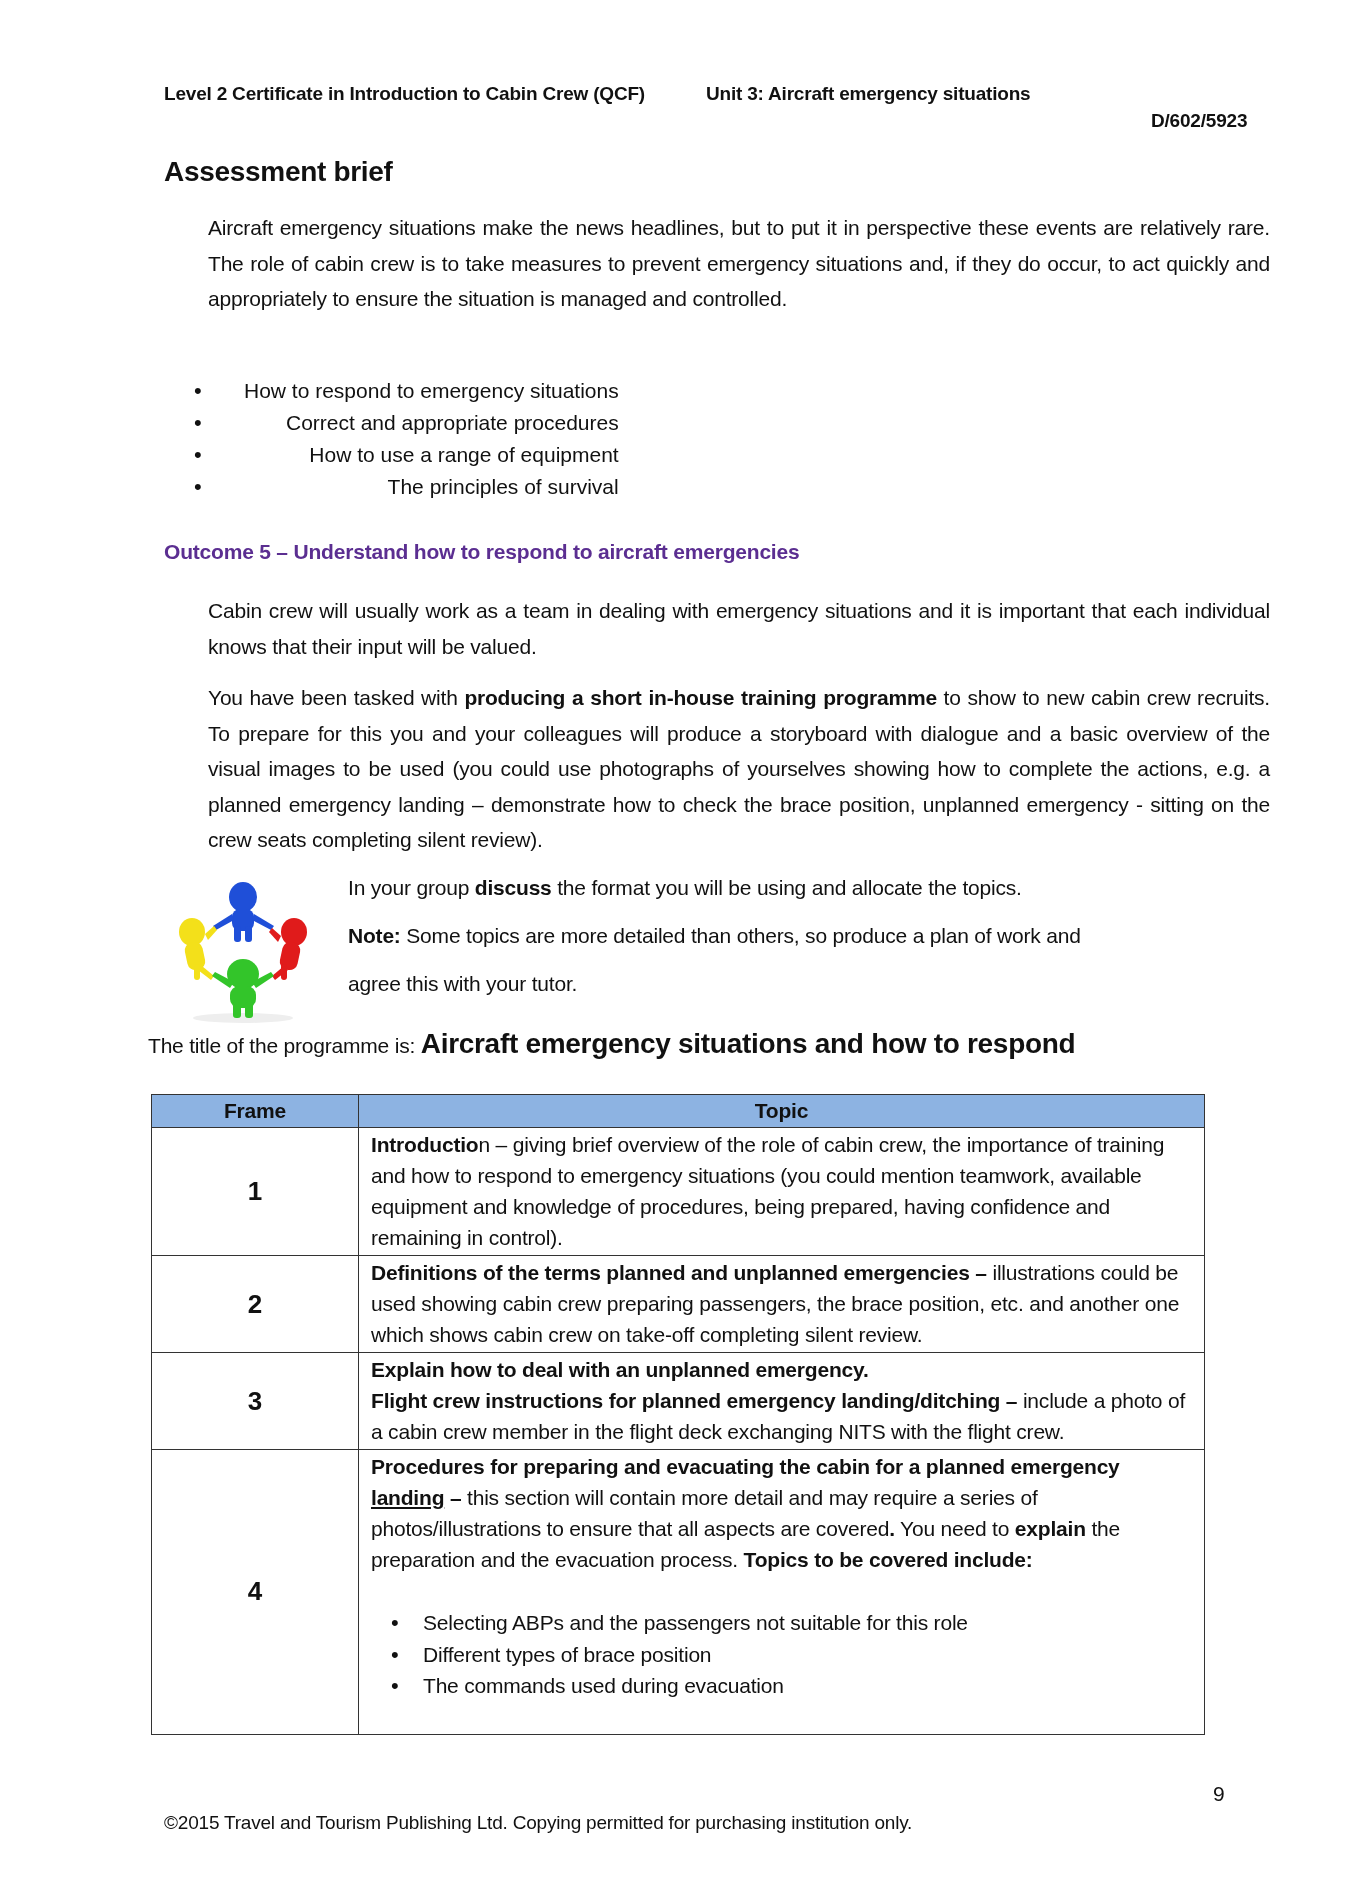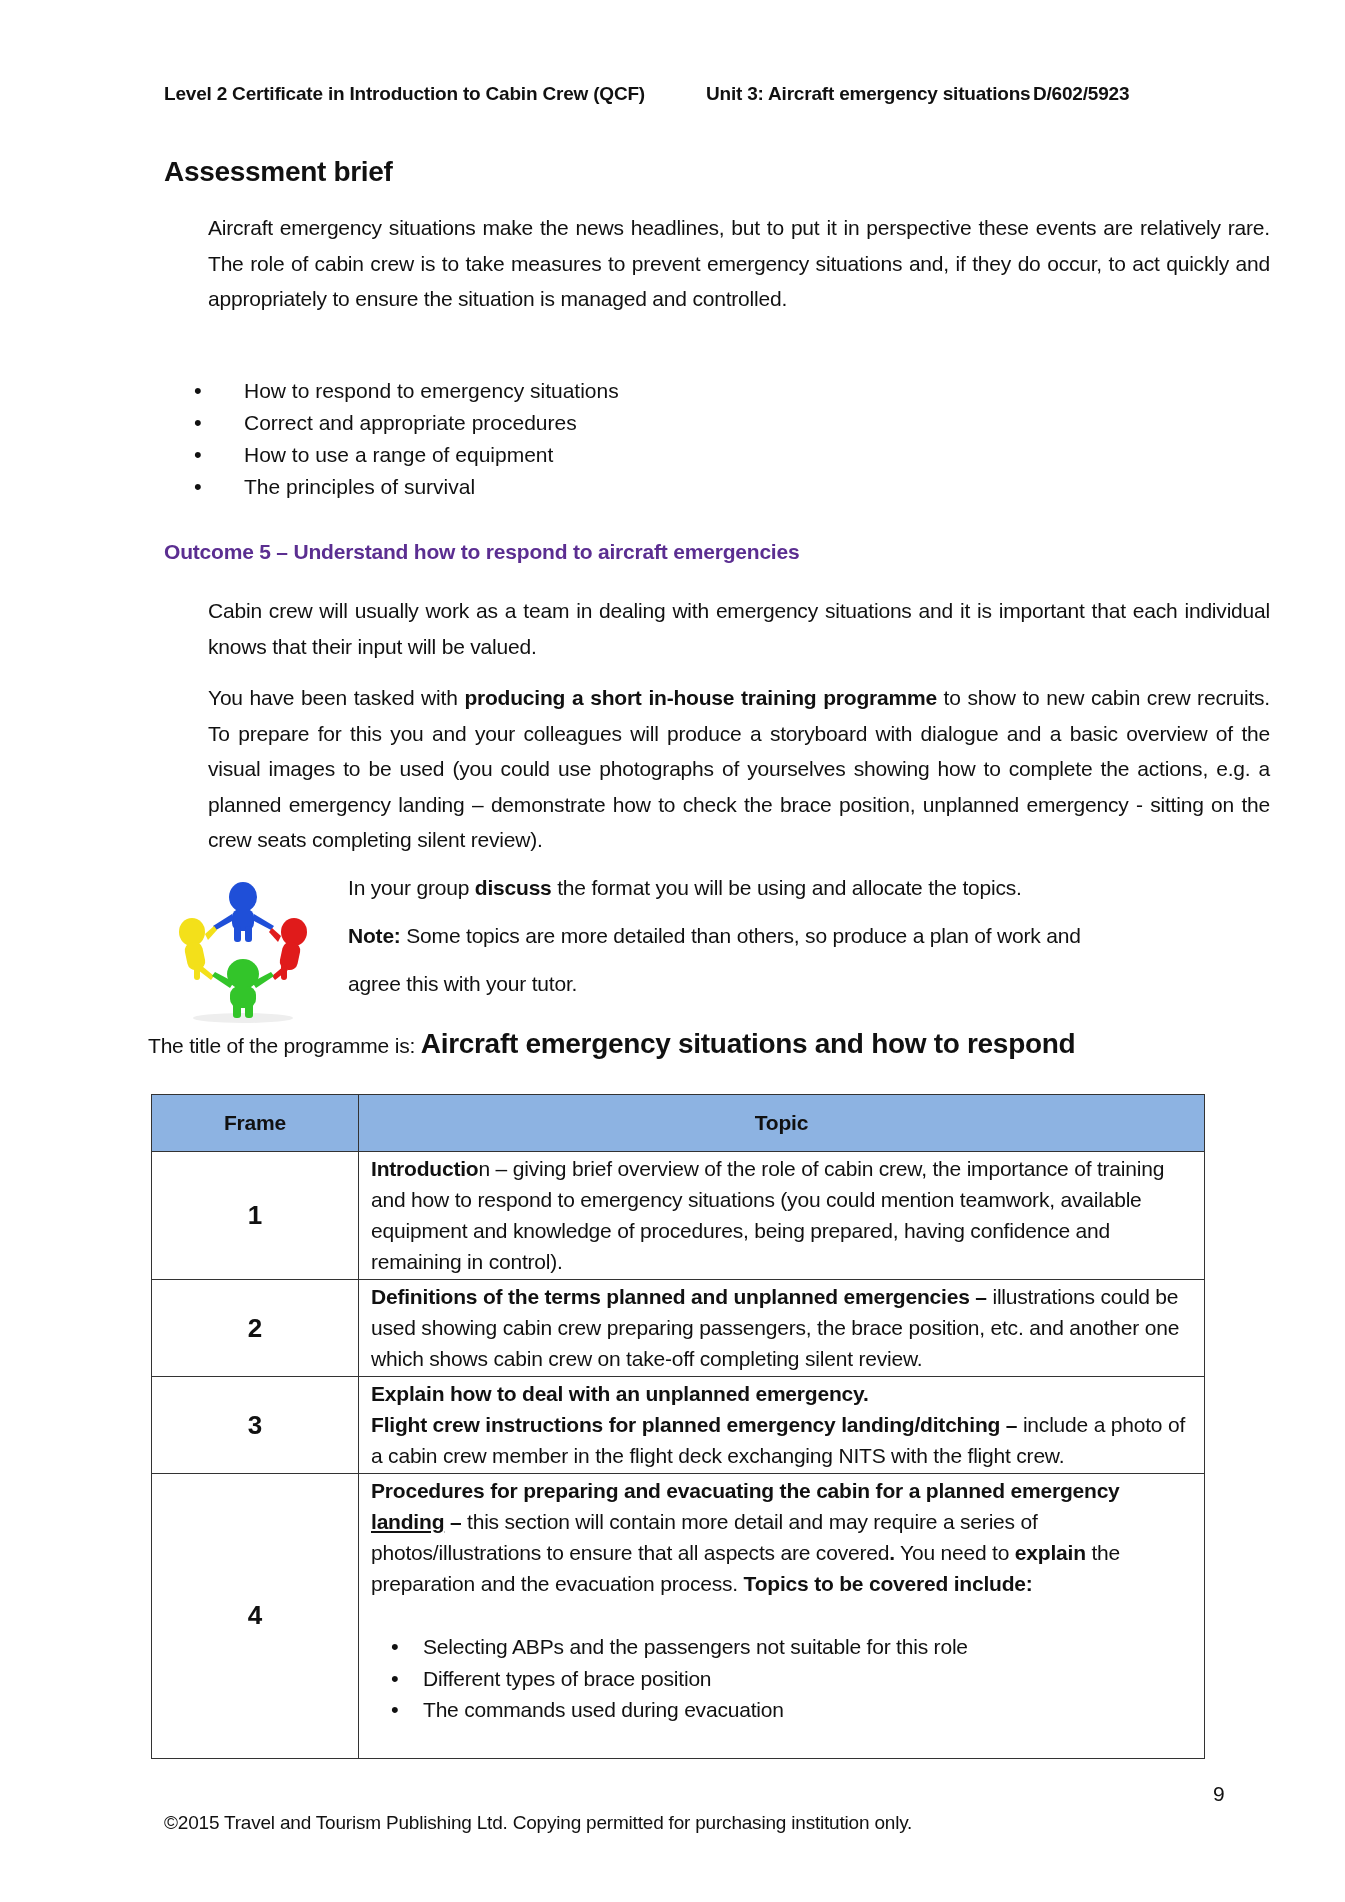--- a/index.html
+++ b/index.html
@@ -6,48 +6,48 @@
   body {
     width: 1345px; height: 1902px; position: relative; overflow: hidden;
     font-family: "Liberation Sans", sans-serif; color: #111;
   }
   .abs { position: absolute; }
   .hdr { top: 83px; font-size: 19px; font-weight: bold; letter-spacing: -0.2px; }
   h1 { position: absolute; left: 164px; top: 156px; margin: 0; font-size: 28px; font-weight: bold; letter-spacing: -0.3px; }
   .para { position: absolute; left: 164px; width: 1062px; font-size: 21px; line-height: 35.5px; text-align: justify; letter-spacing: -0.2px; margin-left: 44px; }
   .para b { font-weight: bold; }
   ul.bul { position: absolute; left: 164px; top: 375px; margin: 0; padding: 0; list-style: none; font-size: 21px; }
-  ul.bul li { position: relative; height: 32px; line-height: 32px; padding-left: 80px; }
+  ul.bul li { position: relative; height: 32px; line-height: 32px; padding-left: 80px; text-align: right; }
   ul.bul li::before { content: "\2022"; position: absolute; left: 30px; font-size: 22px; }
   .outcome { position: absolute; left: 164px; top: 540px; font-size: 21px; font-weight: bold; color: #5b2e91; letter-spacing: -0.2px; }
   .group-img { position: absolute; left: 168px; top: 876px; width: 150px; height: 148px; }
   .side { position: absolute; left: 348px; width: 860px; font-size: 21px; letter-spacing: -0.2px; }
   .title-line { position: absolute; left: 148px; top: 1028px; font-size: 21px; letter-spacing: -0.2px; }
   .title-line .big { font-size: 28px; font-weight: bold; letter-spacing: -0.3px; }
   table.topics {
     position: absolute; left: 151px; top: 1094px; width: 1054px;
     border-collapse: collapse; font-size: 21px; letter-spacing: -0.2px;
   }
   table.topics th, table.topics td { border: 1.5px solid #333; }
-  table.topics th { background: #8db3e2; font-weight: bold; height: 32px; padding: 12px; }
+  table.topics th { background: #8db3e2; font-weight: bold; height: 32px; padding: 0; }
   table.topics td.frame { width: 204px; text-align: center; font-weight: bold; font-size: 26px; vertical-align: middle; }
   table.topics td.topic { padding: 1px 12px 2px 12px; line-height: 31px; vertical-align: top; }
   table.topics td.topic u { text-decoration: underline; }
   ul.inner { list-style: none; margin: 32px 0 30px 0; padding: 0; }
   ul.inner li { position: relative; padding-left: 52px; line-height: 31.5px; }
   ul.inner li::before { content: "\2022"; position: absolute; left: 20px; font-size: 22px; }
   .pagenum { position: absolute; left: 1213px; top: 1782px; font-size: 21px; }
   .footer { position: absolute; left: 164px; top: 1812px; font-size: 19px; letter-spacing: -0.2px; }
 </style>
 </head>
 <body>
 
 <div class="abs hdr" style="left:164px;">Level 2 Certificate in Introduction to Cabin Crew (QCF)</div>
 <div class="abs hdr" style="left:706px;">Unit 3: Aircraft emergency situations</div>
-<div class="abs hdr" style="left:1033px;">D/602/5923</div>
+<div class="abs hdr" style="left:1151px;margin-top:27px;">D/602/5923</div>
 
 <h1>Assessment brief</h1>
 
 <div class="para" style="top:210px;">
   <div>Aircraft emergency situations make the news headlines, but to put it in perspective these events are relatively rare. The role of cabin crew is to take measures to prevent emergency situations and, if they do occur, to act quickly and appropriately to ensure the situation is managed and controlled.</div>
 </div>
 
 <ul class="bul">
   <li>How to respond to emergency situations</li>
   <li>Correct and appropriate procedures</li>

